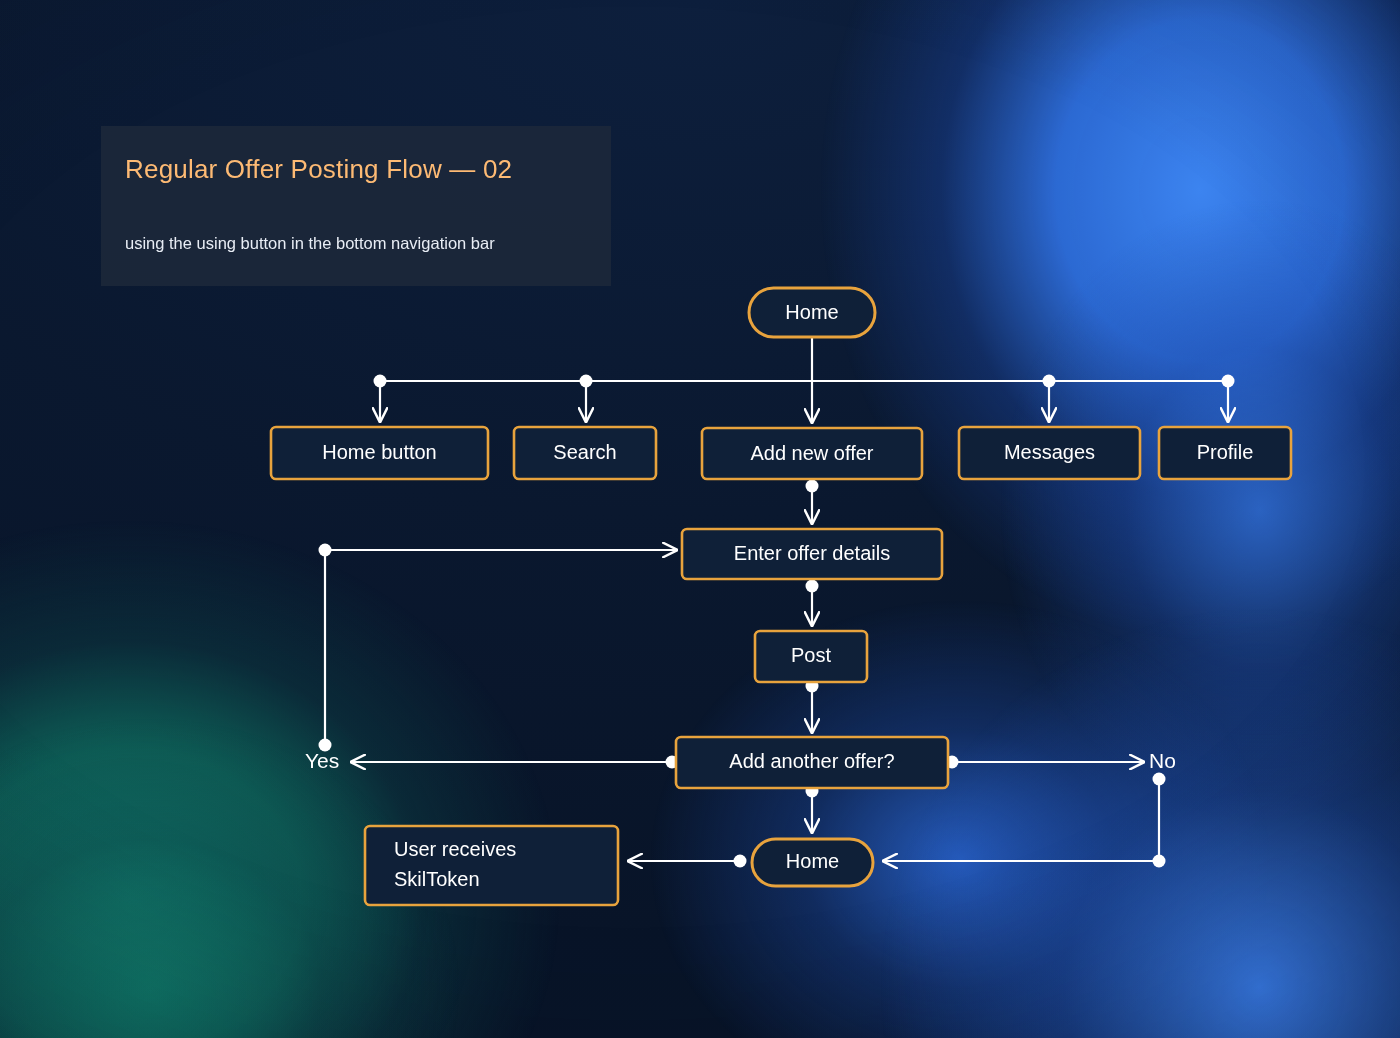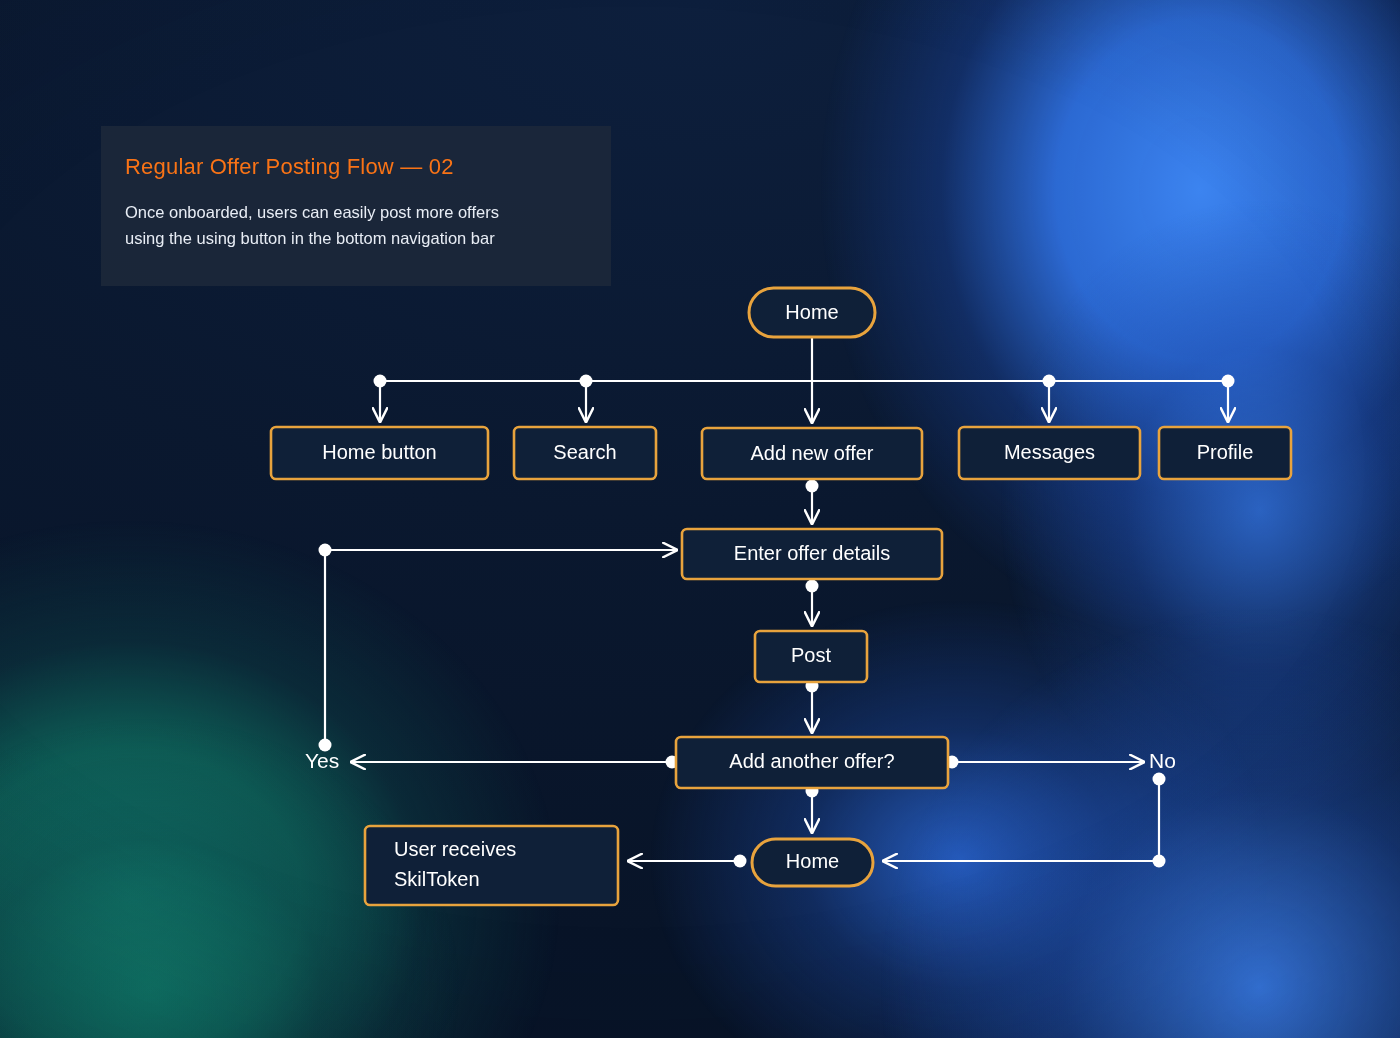--- a/index.html
+++ b/index.html
@@ -49,21 +49,21 @@
     background:radial-gradient(130% 110% at 45% 45%, rgba(0,0,0,0) 40%, rgba(4,10,22,.35) 100%);
   }
 
   
   #title-card {
     position:absolute; left:101px; top:126px; width:510px; height:160px;
     background:rgba(30,41,59,.80);
     padding:28px 24px 0 24px;
   }
   #title-card h1 {
-    font-size:22px; font-weight:400; color:#f97316; letter-spacing:.2px;
+    font-size:26px; font-weight:400; color:#fdba74; letter-spacing:.2px;
     white-space:nowrap;
   }
   #title-card p {
     margin-top:20px; font-size:16.5px; line-height:1.55; color:#e8edf5;
     font-weight:400;
   }
 
   
   #flow { position:absolute; inset:0; }
   svg { width:1400px; height:1038px; display:block; overflow:visible; }
@@ -94,21 +94,21 @@
   <div class="blob blob-blue-tr"></div>
   <div class="blob blob-blue-r2"></div>
   <div class="blob blob-blue-mid"></div>
   <div class="blob blob-blue-br"></div>
   <div class="blob vignette"></div>
 </div>
 
 <div id="title-card">
   <h1>Regular Offer Posting Flow — 02</h1>
   <p>
-    <span>Once onboarded, users can easily post more offers</span><br>
+    <br>
     <span>using the using button in the bottom navigation bar</span>
   </p>
 </div>
 
 <div id="flow">
 <svg viewBox="0 0 1400 1038" xmlns="http://www.w3.org/2000/svg">
   <defs>
     <marker id="arrow" viewBox="0 0 10 10" refX="9" refY="5" markerWidth="7" markerHeight="7" orient="auto-start-reverse">
       <path d="M 0 0 L 10 5 L 0 10" fill="none" stroke="#ffffff" stroke-width="1.6"></path>
     </marker>

